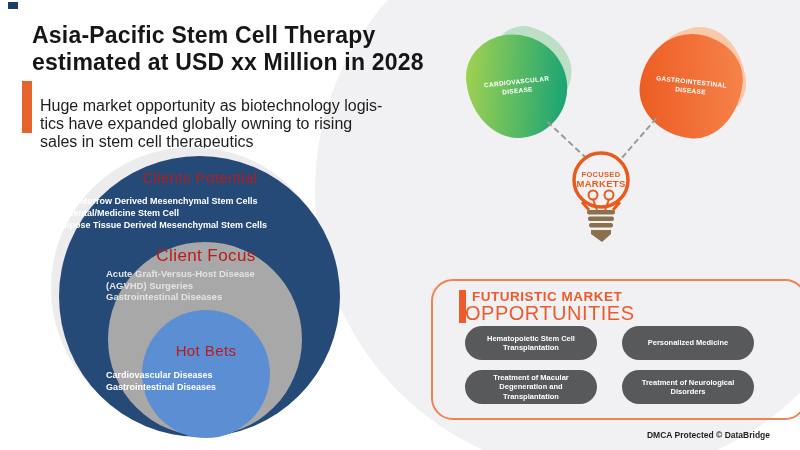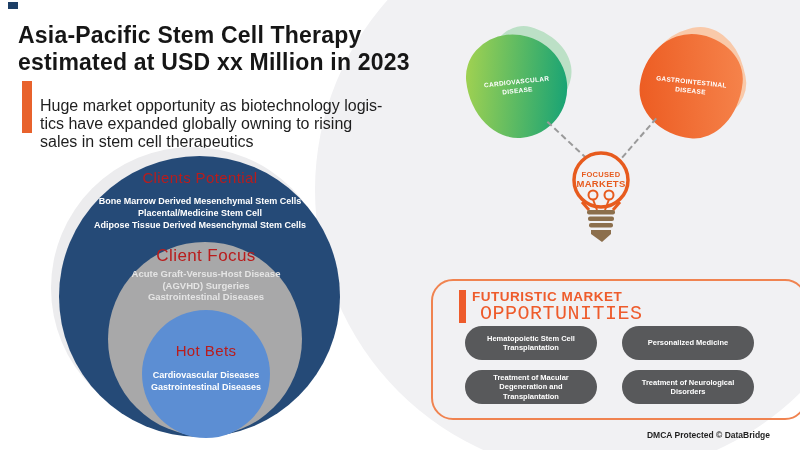--- a/index.html
+++ b/index.html
@@ -8,35 +8,35 @@
     position:relative; width:800px; height:450px; overflow:hidden;
     background:#ffffff; font-family:"Liberation Sans", sans-serif;
   }
   .abs { position:absolute; }
 
   
   .bg-circle { left:315px; top:-95px; width:570px; height:570px; border-radius:50%; background:#f1f1f3; }
   .corner-chip { left:8px; top:2px; width:10px; height:7px; background:#1d3f66; }
 
   
-  .title { left:18px; top:22px; font-size:23px; line-height:27px; font-weight:700; color:#161616; letter-spacing:.2px; }
+  .title { left:32px; top:22px; font-size:23px; line-height:27px; font-weight:700; color:#161616; letter-spacing:.2px; }
   .accent-bar { left:22px; top:81px; width:10px; height:52px; background:#e8622c; }
   .subtitle { left:40px; top:78px; font-size:16px; line-height:17.8px; color:#1e1e1e; white-space:nowrap;margin-top:19px; }
 
   
   .circle { border-radius:50%; }
   .venn-echo { left:51px; top:147px; width:282px; height:282px; background:#ececee; }
   .ring-outer { left:59px; top:156px; width:281px; height:281px; background:#254a77; }
   .ring-mid   { left:108px; top:242px; width:194px; height:194px; background:#a8a8a9; }
   .ring-inner { left:142px; top:310px; width:128px; height:128px; background:#5c8ed3; }
   .ring-title { color:#b91c1c; text-align:center; }
   .t-clients { left:100px; top:169px; width:200px; font-size:15px; font-weight:500; letter-spacing:.4px; }
   .t-focus   { left:106px; top:246px; width:200px; font-size:17px; font-weight:400; letter-spacing:.4px; }
   .t-hot     { left:106px; top:342px; width:200px; font-size:15px; font-weight:500; letter-spacing:.4px; }
-  .ring-items { text-align:center; }
+  .ring-items { text-align:left; }
   .i-clients { left:55px;  top:195px; width:290px; font-size:9px;   font-weight:700; color:#ffffff; line-height:12px; }
   .i-focus   { left:106px; top:268px; width:200px; font-size:9.5px; font-weight:600; color:#e4e4e4; line-height:11.5px; }
   .i-hot     { left:106px; top:369px; width:200px; font-size:9px;   font-weight:600; color:#ffffff; line-height:12px; }
 
   
   .blob { display:flex; align-items:center; justify-content:center; }
   .blob-echo-green { left:482px; top:28px; width:88px; height:94px; background:#bce0c6;
     border-radius:40% 60% 55% 45% / 55% 45% 60% 40%; transform:rotate(18deg); }
   .blob-green { left:467px; top:34px; width:100px; height:104px;
     background:linear-gradient(100deg,#a8d44f,#0fa077);
@@ -51,40 +51,40 @@
 
   
   .dash { height:0; border-top:2px dashed #9a9a9a; transform-origin:top left; }
   .dash-left  { left:548px; top:121px; width:54px; transform:rotate(43deg); }
   .dash-right { left:657px; top:119px; width:52px; transform:rotate(131deg); }
 
   
   .panel { left:431px; top:279px; width:376px; height:141px; border:2px solid #f08350; border-radius:22px; }
   .panel-bar { left:26px; top:9px; width:7px; height:33px; background:#ee5b2b; }
   .panel-title1 { left:39px; top:8px;  font-size:13.5px; font-weight:700; color:#ee5b2b; letter-spacing:.5px; }
-  .panel-title2 { left:47px; top:21px; font-size:20px;   font-weight:400; color:#ee5b2b; letter-spacing:.5px;font-family:Liberation Mono, monospace; }
+  .panel-title2 { left:32px; top:21px; font-size:20px;   font-weight:400; color:#ee5b2b; letter-spacing:.5px; }
   .pill { width:132px; height:34px; background:#58595b; border-radius:17px;
     display:flex; align-items:center; justify-content:center; text-align:center;
     color:#ffffff; font-size:7.5px; font-weight:600; line-height:9.5px; padding:0 7px; }
   .pill::before { content:''; position:absolute; left:-5px; top:4px; width:100%; height:100%;
     border:1.3px solid #f08350; border-radius:17px; z-index:-1; }
   .p1 { left:32px; top:45px; } .p2 { left:189px; top:45px; }
   .p3 { left:32px; top:89px; } .p4 { left:189px; top:89px; }
 
   .dmca { right:30px; top:430px; font-size:8.5px; font-weight:600; color:#1f1f1f; }
 </style>
 </head>
 <body>
 
 <div class="abs bg-circle"></div>
 <div class="abs corner-chip"></div>
 
 <div class="abs title">
   <div>Asia-Pacific Stem Cell Therapy</div>
-  <div>estimated at USD xx Million in 2023</div>
+  <div>estimated at USD xx Million in 2028</div>
 </div>
 <div class="abs accent-bar"></div>
 <div class="abs subtitle">
   <div>Huge market opportunity as biotechnology logis-</div>
   <div>tics have expanded globally owning to rising</div>
   <div>sales in stem cell therapeutics</div>
 </div>
 
 <div class="abs circle venn-echo"></div>
 <div class="abs circle ring-outer"></div>

